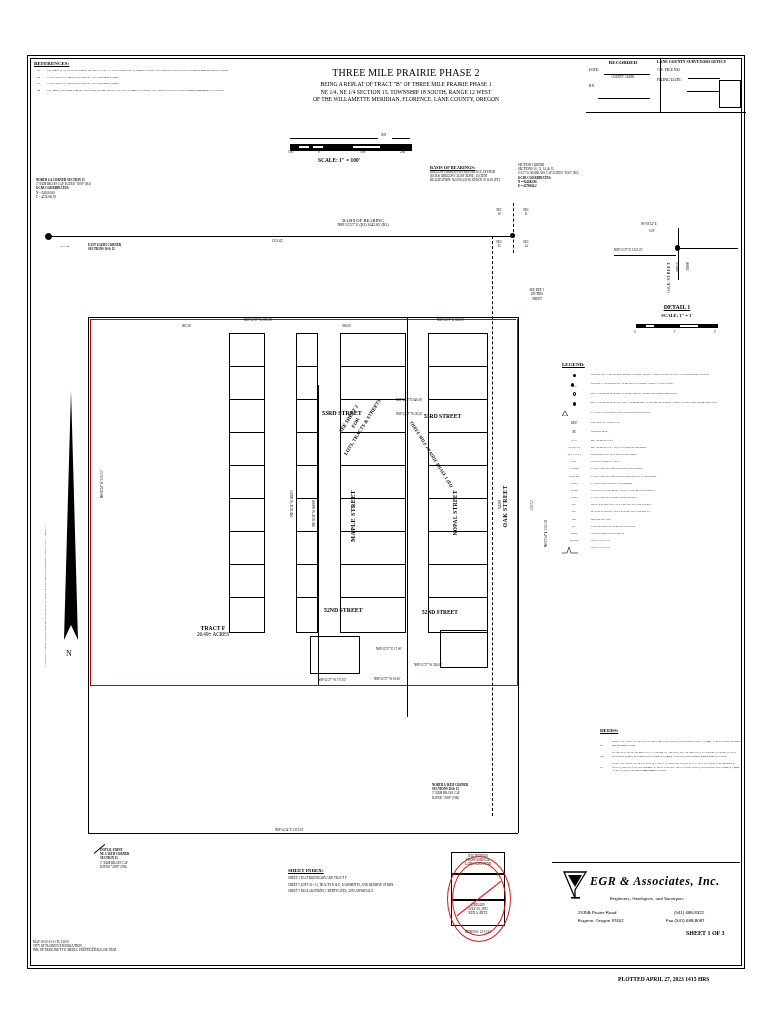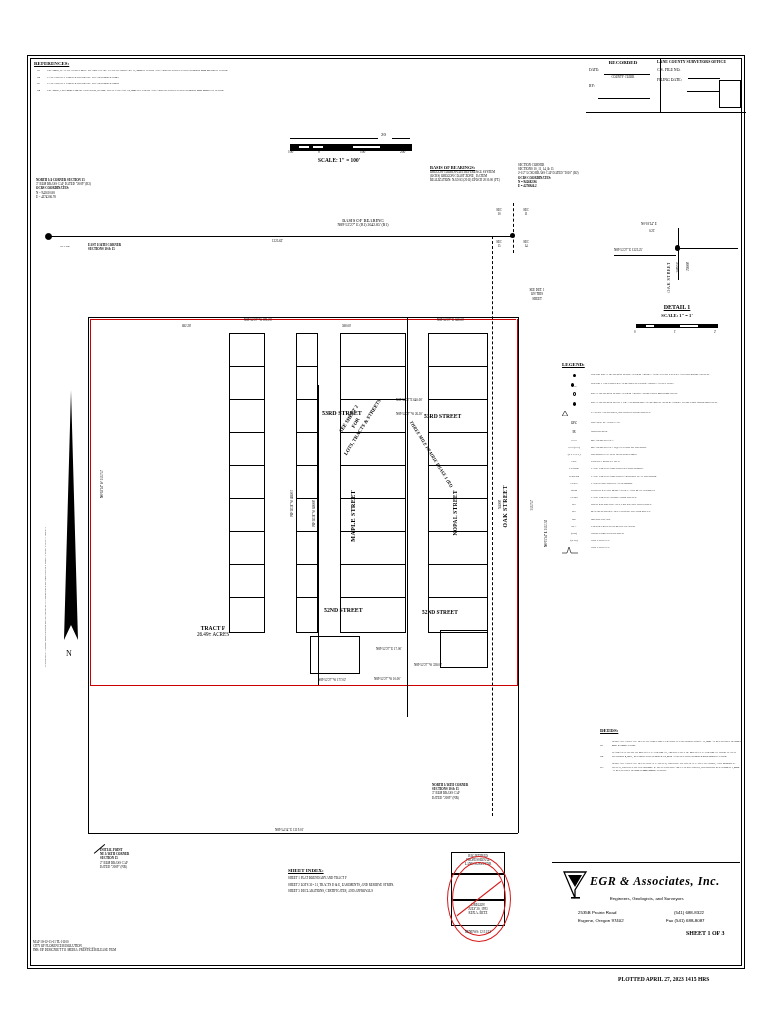--- a/index.html
+++ b/index.html
@@ -80,20 +80,26 @@
         <div class="refkey tiny">R3</div>
         <div class="tiny">LANE COUNTY CORNER REPORT RE-ESTAB NUMBER 14912.</div>
       </div>
       <div class="refitem">
         <div class="refkey tiny">R4</div>
         <div class="tiny">CSF 39627, LPPN 2006-P190 BY ZEIGNEIM, WEBBE FILED JANUARY 12, 2006 IN LCOPPR AND ASSIGNED RECEPTION NUMBER 2006-002663 IN LCODR.</div>
       </div>
     </div>
   </div>
 
+  <div id="hdr-title" class="ctr" style="padding-top:9px;">
+    <div style="font-size:10px;letter-spacing:0.2px;">THREE MILE PRAIRIE PHASE 2</div>
+    <div style="font-size:5.6px;margin-top:3px;">BEING A REPLAT OF TRACT "B" OF THREE MILE PRAIRIE PHASE 1</div>
+    <div style="font-size:5.6px;margin-top:1.5px;">NE 1/4, NE 1/4 SECTION 15, TOWNSHIP 18 SOUTH, RANGE 12 WEST</div>
+    <div style="font-size:5.6px;margin-top:1.5px;">OF THE WILLAMETTE MERIDIAN, FLORENCE, LANE COUNTY, OREGON</div>
+  </div>
 
   <div id="hdr-rec" style="padding:2px 3px;">
     <div class="b ctr" style="font-size:5px;">RECORDED</div>
     <div style="font-size:3.6px;margin-top:3px;">
       <span>DATE:</span>
       <span class="abs" style="left:18px;top:16px;width:46px;border-bottom:0.8px solid #000;"></span>
     </div>
     <div class="ctr" style="font-size:3px;margin-top:3px;">COUNTY CLERK</div>
     <div style="font-size:3.6px;margin-top:5px;">
       <span>BY:</span>

